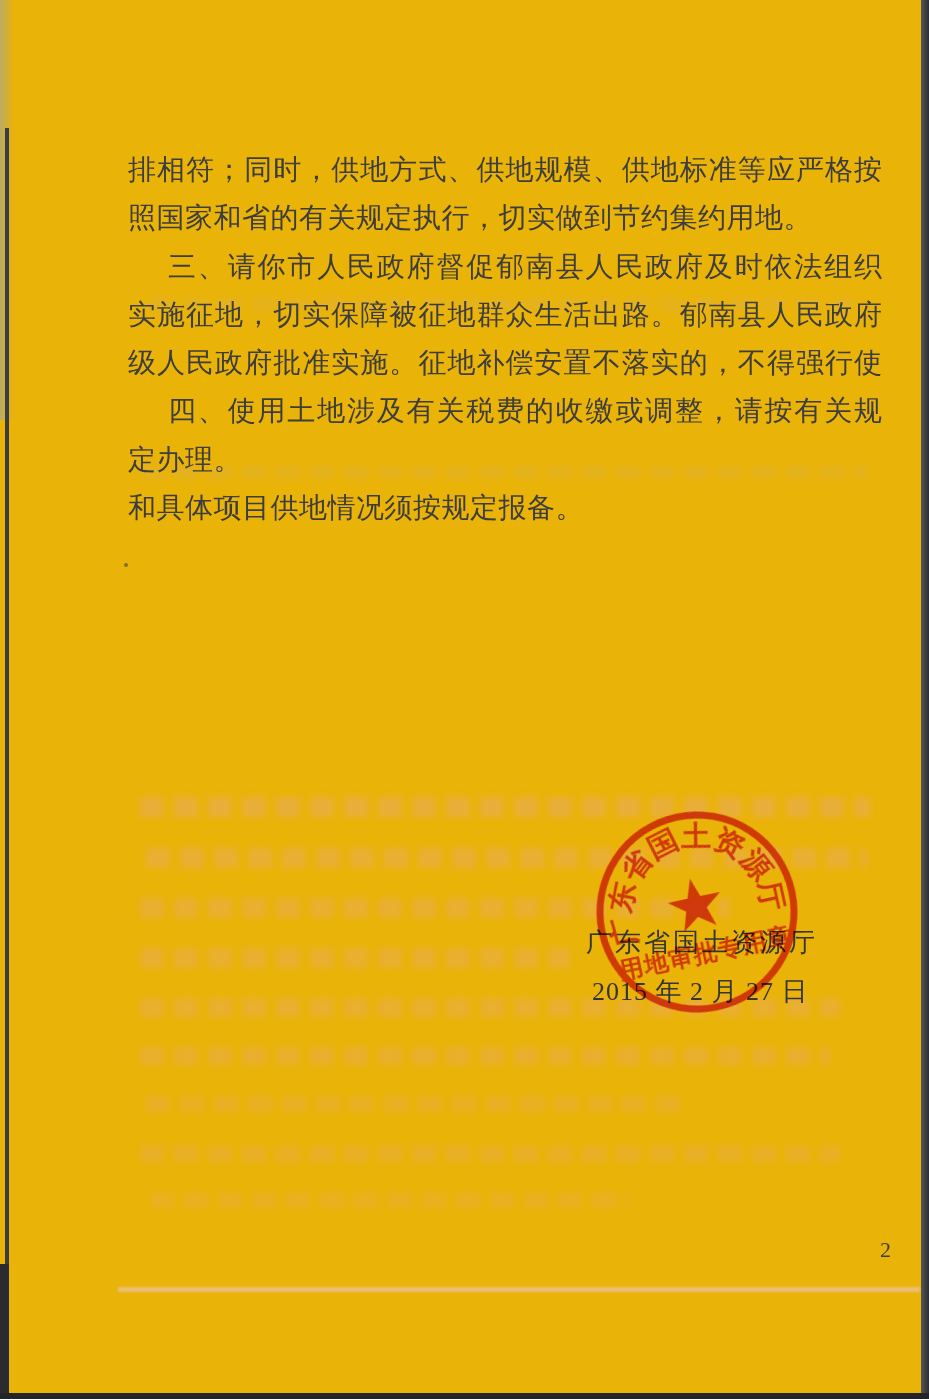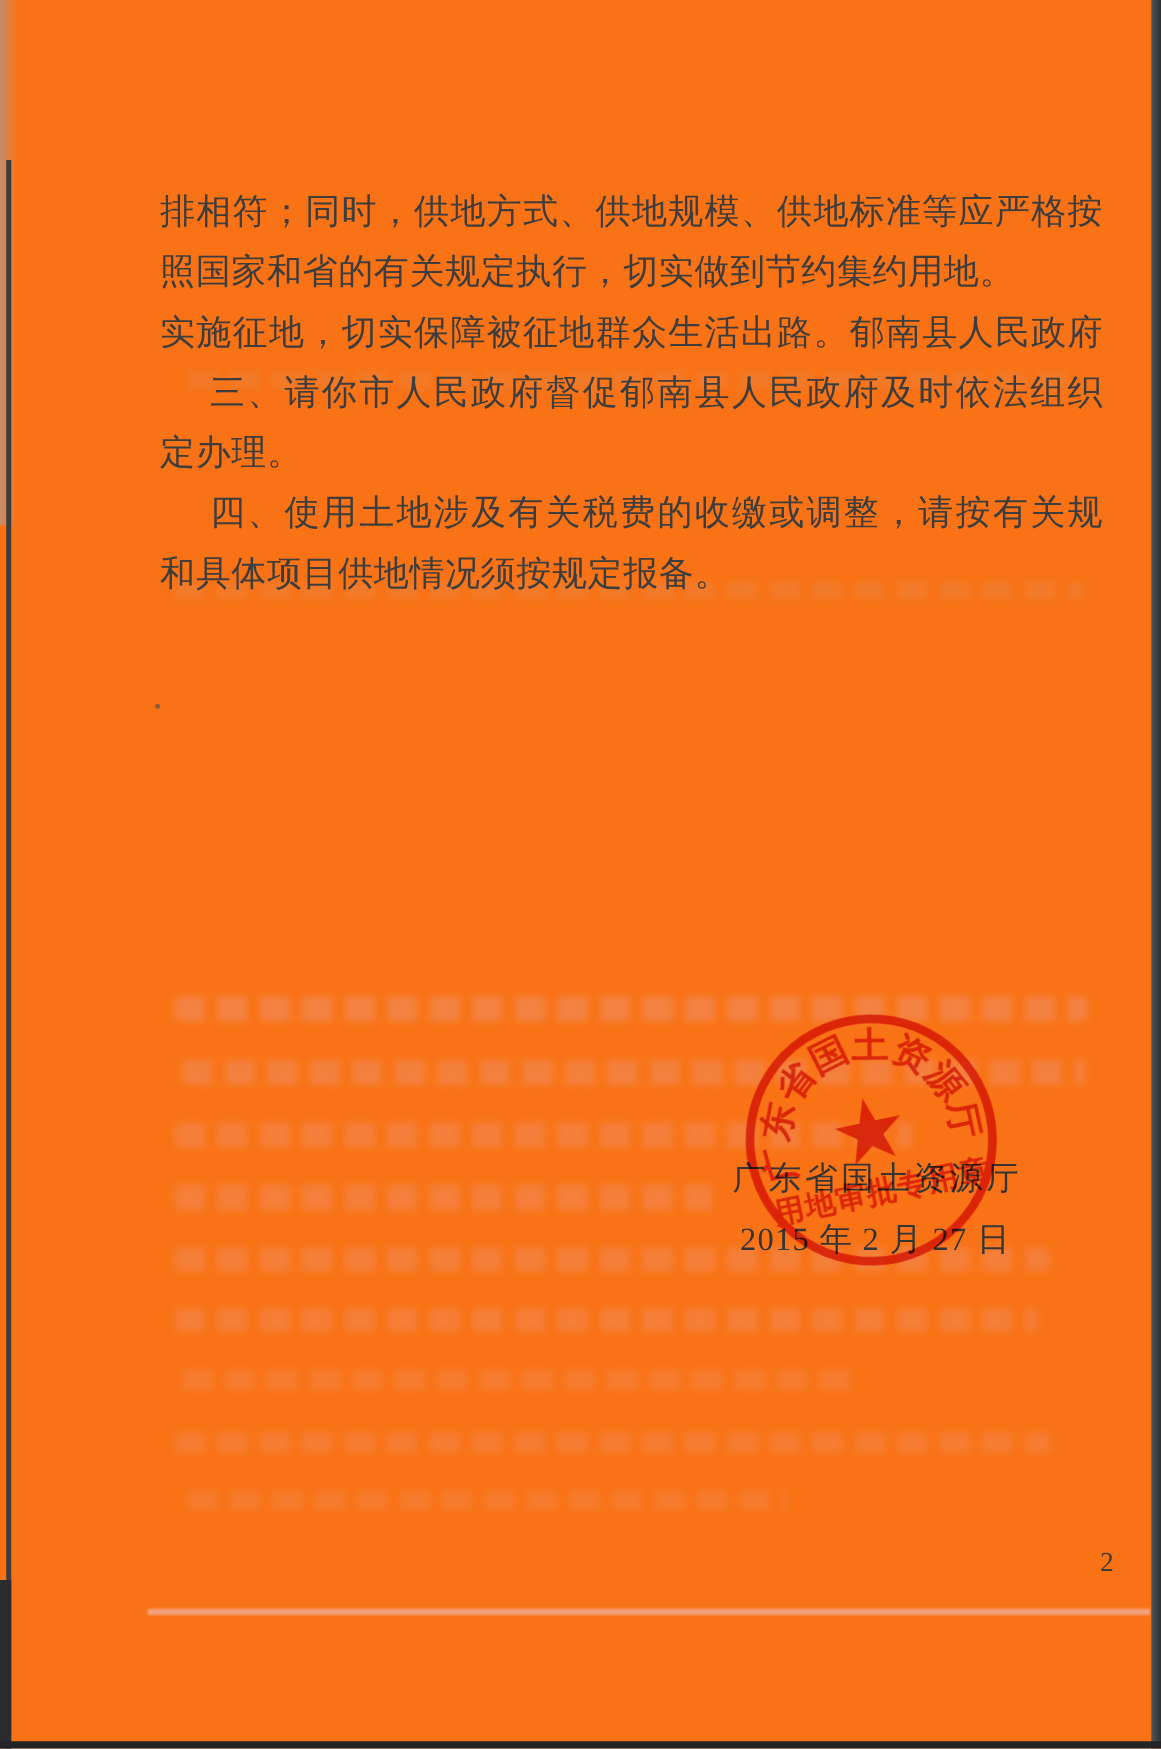--- a/index.html
+++ b/index.html
@@ -5,21 +5,21 @@
   html, body { margin: 0; padding: 0; }
   body {
     width: 929px; height: 1399px;
     background: #fdfdfd;
     font-family: "Liberation Serif", "DejaVu Serif", serif;
     overflow: hidden;
   }
   .page {
     position: relative;
     width: 929px; height: 1399px;
-    background: #f97316;
+    background: #eab308;
     overflow: hidden;
   }
 
   
   .edge-right  { position:absolute; top:0; right:0; width:8px; height:100%; background:linear-gradient(to right,#55565a,#2c2d30); }
   .edge-left   { position:absolute; top:128px; left:5px; width:4px; height:1271px; background:#3b3c3f; }
   .edge-left-bottom { position:absolute; bottom:0; left:0; width:9px; height:135px; background:#2a2b2e; }
   .edge-left-top { position:absolute; top:0; left:0; width:14px; height:420px;
     background:linear-gradient(to right, rgba(150,163,178,0.55), rgba(150,163,178,0)); }
   .edge-bottom { position:absolute; bottom:0; left:0; width:100%; height:6px; background:#232427; }
@@ -100,24 +100,25 @@
   <div class="smudge" style="left:140px; top:1047px; width:690px; height:18px; opacity:.26;"></div>
   <div class="smudge" style="left:146px; top:1096px; width:540px; height:16px; opacity:.20;"></div>
   <div class="smudge" style="left:140px; top:1146px; width:700px; height:16px; opacity:.22;"></div>
   <div class="smudge" style="left:150px; top:1193px; width:480px; height:15px; opacity:.18;"></div>
   <div class="pink-line"></div>
   <div class="ink-dot"></div>
 
   <div class="doc-body" id="body-lines">
       <div class="line fill">排相符；同时，供地方式、供地规模、供地标准等应严格按</div>
       <div class="line">照国家和省的有关规定执行，切实做到节约集约用地。</div>
+      <div class="line indent fill">三、请你市人民政府督促郁南县人民政府及时依法组织</div>
       <div class="line fill">实施征地，切实保障被征地群众生活出路。郁南县人民政府</div>
-      <div class="line indent fill">三、请你市人民政府督促郁南县人民政府及时依法组织</div>
+      <div class="line fill">级人民政府批准实施。征地补偿安置不落实的，不得强行使</div>
+      <div class="line indent fill">四、使用土地涉及有关税费的收缴或调整，请按有关规</div>
       <div class="line">定办理。</div>
-      <div class="line indent fill">四、使用土地涉及有关税费的收缴或调整，请按有关规</div>
       <div class="line">和具体项目供地情况须按规定报备。</div>
     </div>
 
   <div class="sig-agency">广东省国土资源厅</div>
   <div class="sig-date">2015 年 2 月 27 日</div>
 
   <div class="seal">
     <svg viewBox="0 0 220 220" xmlns="http://www.w3.org/2000/svg">
       <circle cx="110" cy="110" r="97" fill="none" stroke="var(--seal-color, #DE3A29)" stroke-width="7"></circle>
       <path id="sealArc" d="M 46.6 128.2 A 66 66 0 1 1 173.4 128.2" fill="none" stroke="none"></path>

